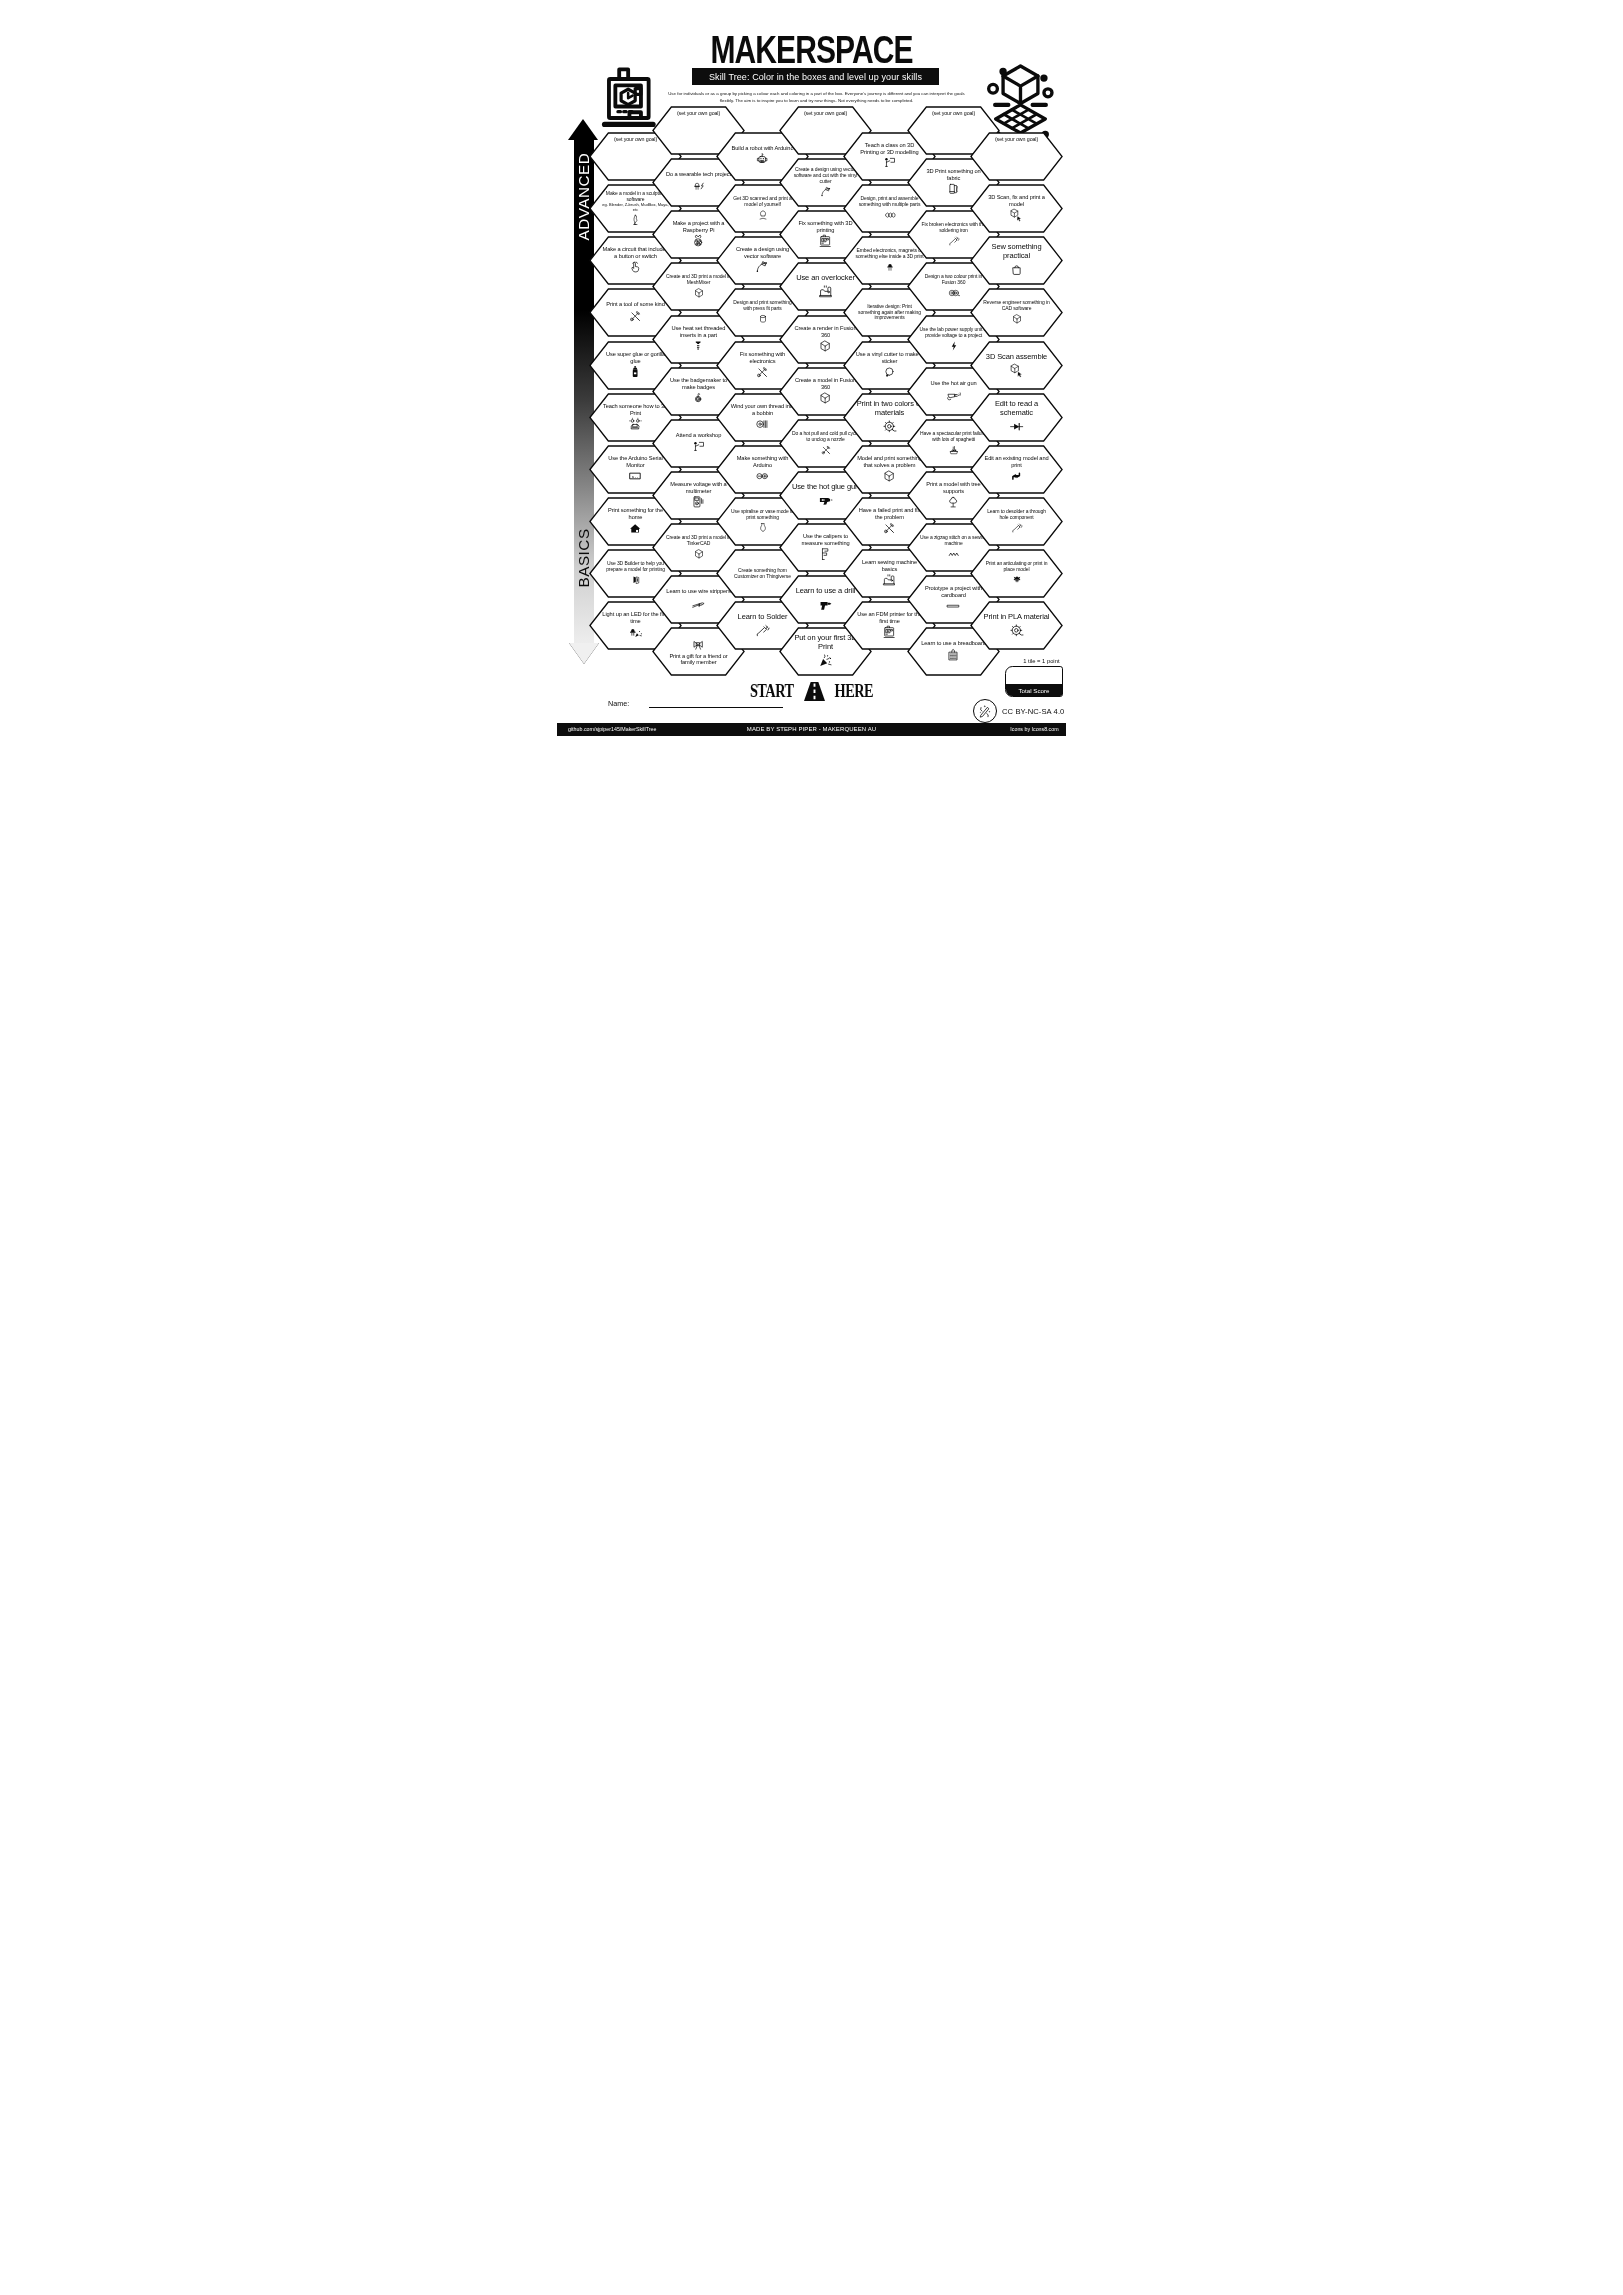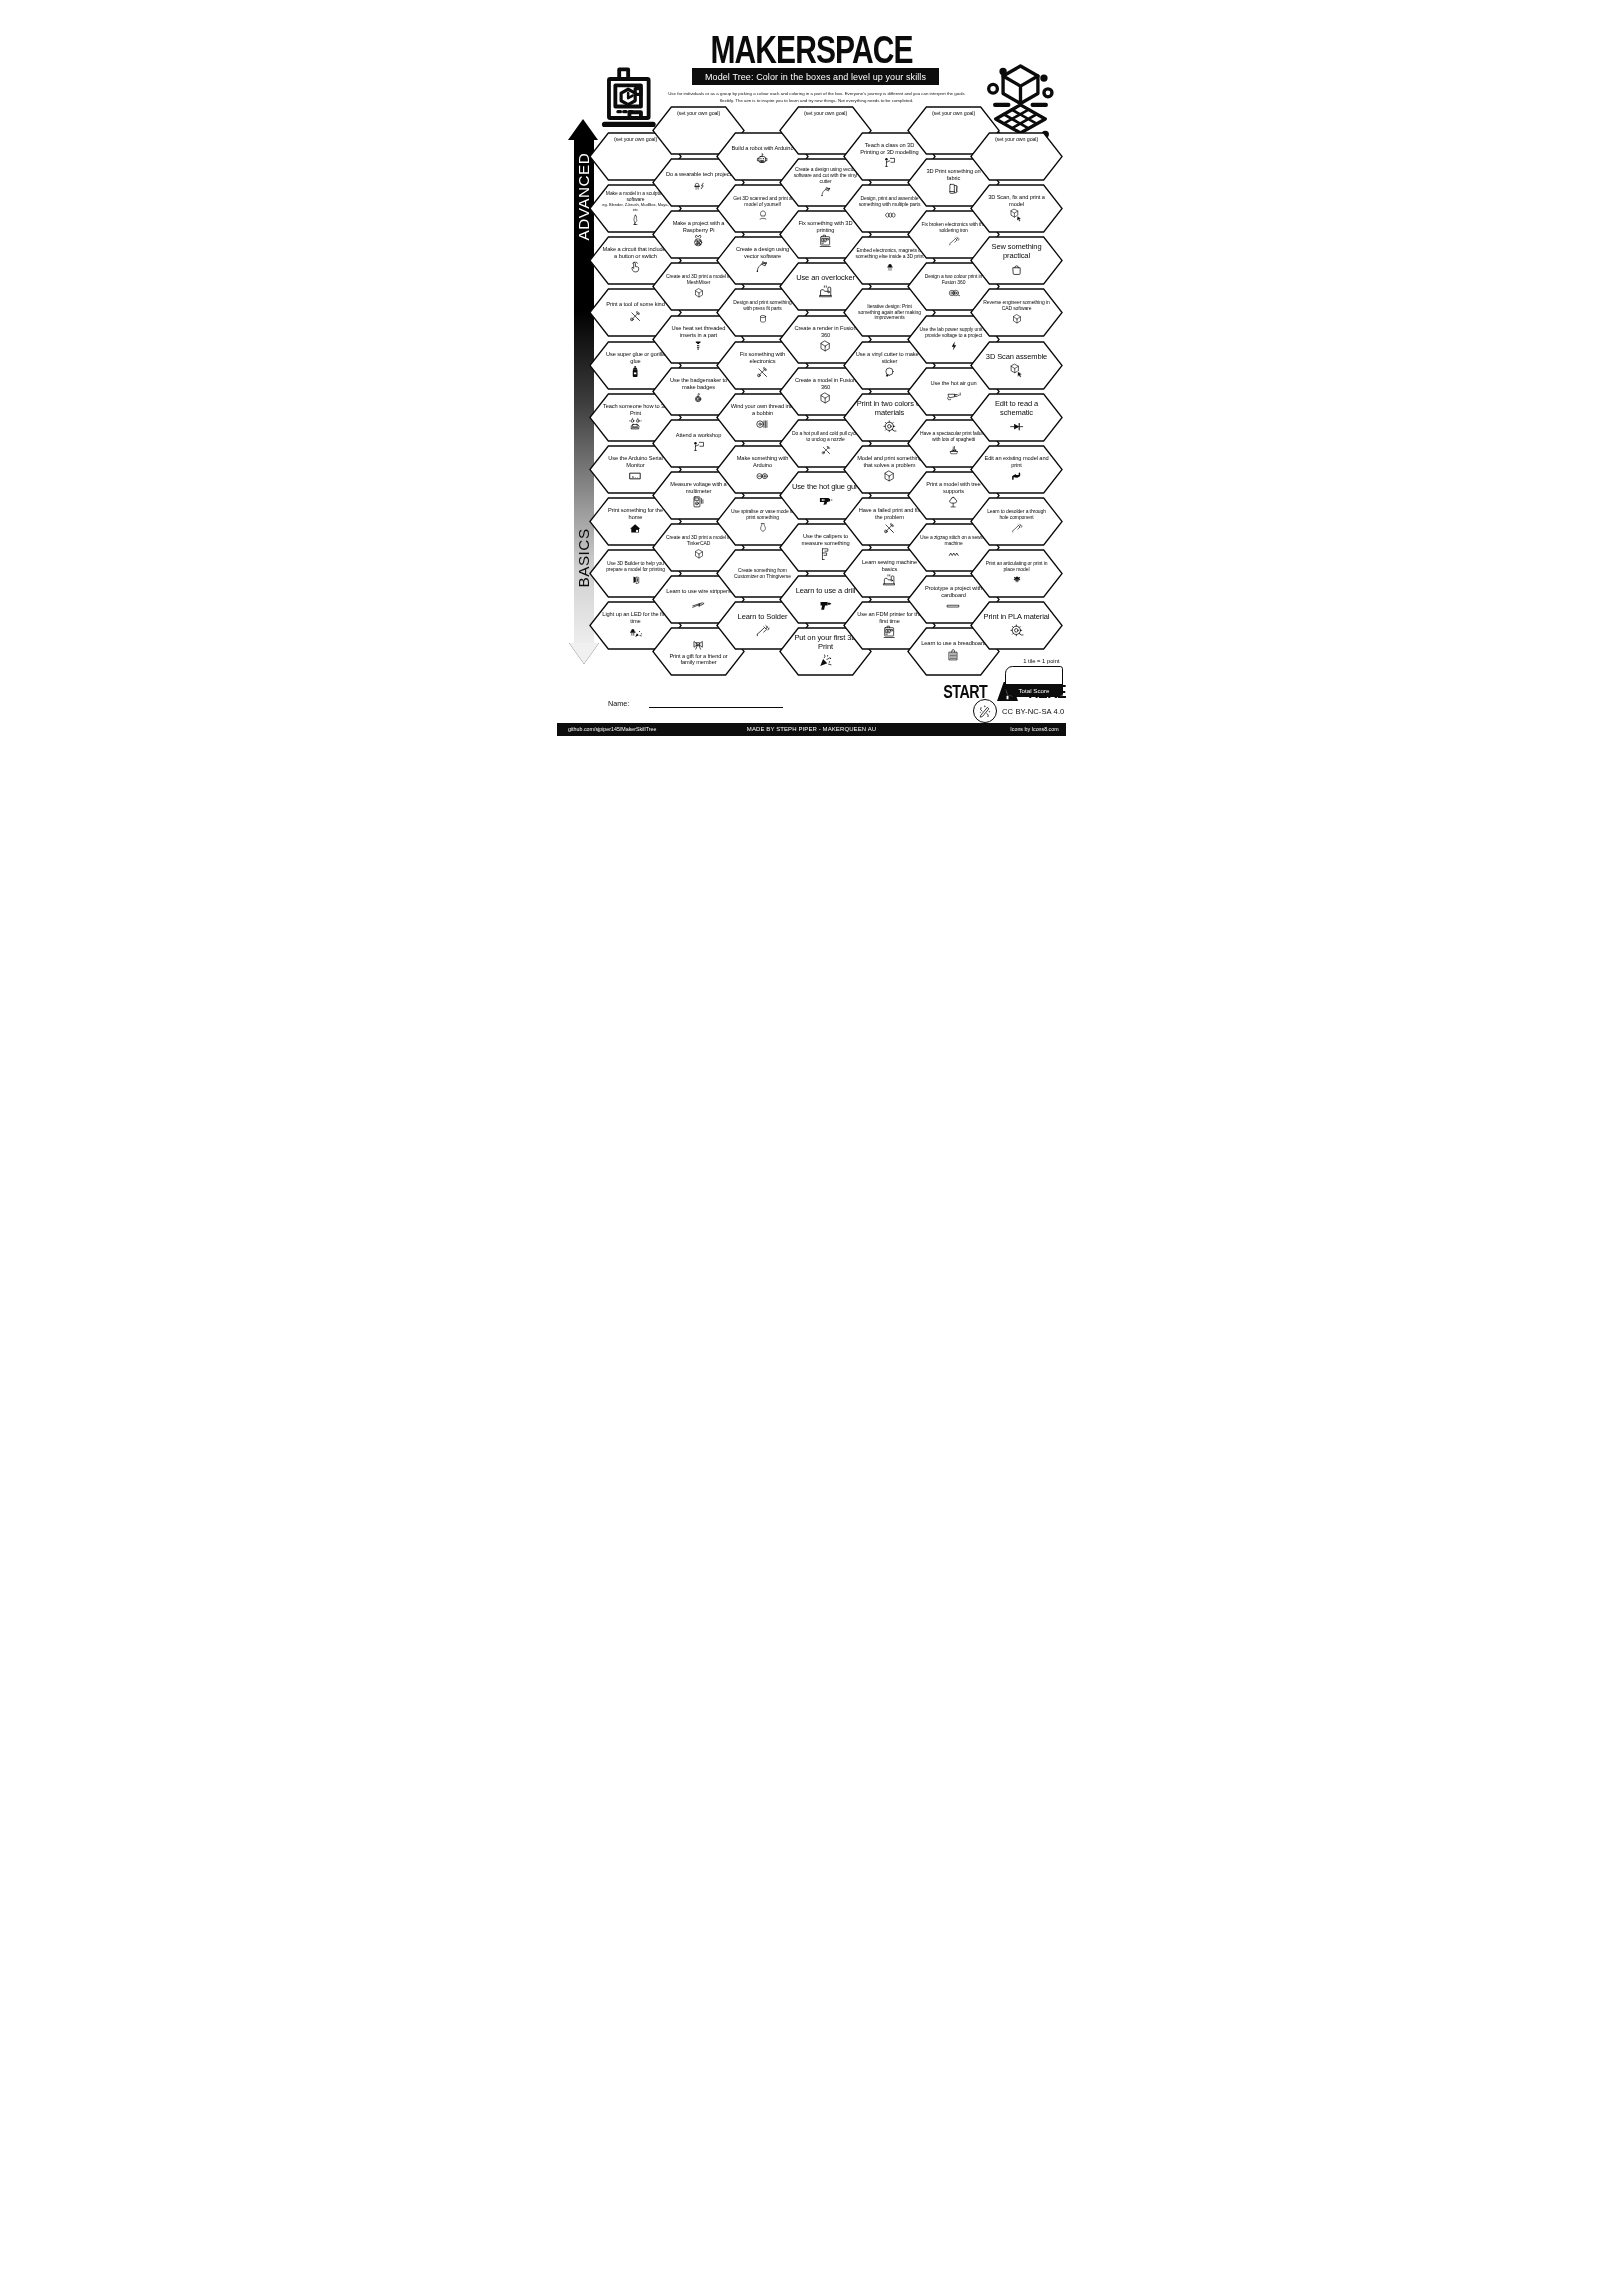--- a/index.html
+++ b/index.html
@@ -39,21 +39,21 @@
   .hex.lg .hex-label{font-size:7.5px;line-height:1.18;}
   .hex-note{font-size:4px;line-height:1.15;margin-top:-0.5px;}
   .hex-icon{line-height:0;}
   .hex-icon svg{height:14.3px;width:auto;display:block;}
   .hex.sm .hex-icon svg{height:12px;}
   .hex.lg .hex-icon svg{height:15.3px;}
   .hex.goal .hex-content{justify-content:flex-start;padding-top:3.7px;}
   .hex.goal .hex-label{font-size:5.3px;}
   
   #start-here{position:absolute;left:0;right:0;top:665px;display:flex;align-items:center;
-              justify-content:flex-end;gap:6px;}
+              justify-content:center;gap:6px;font-family:Liberation Serif, serif;}
   #start-here .word{font-size:14.3px;font-weight:900;letter-spacing:-0.5px;transform:scaleY(1.25);}
   #start-here svg{width:29px;height:21px;display:block;}
   #name-row{position:absolute;left:51px;top:683px;display:flex;align-items:flex-end;gap:20px;}
   #name-row .lbl{font-size:7.2px;}
   #name-row .line{width:134px;border-bottom:1px solid #0b0b0b;height:7.4px;}
   #tile-note{position:absolute;right:6.5px;top:642px;width:102px;text-align:right;font-size:5.8px;}
   #score-card{position:absolute;left:448px;top:650px;width:56px;height:29px;border:1.2px solid #0b0b0b;
               border-radius:7.4px 2.8px 2.8px 7.4px;overflow:hidden;background:#fff;display:flex;
               flex-direction:column;}
   #score-card .blank{flex:1;}
@@ -71,21 +71,21 @@
   #footer-center{position:absolute;left:0;right:0;text-align:center;font-size:6px;letter-spacing:0.1px;}
   #footer-right{position:absolute;right:7.4px;font-size:5.3px;}
 </style>
 </head>
 <body>
 
 <div id="page">
 
   <div id="title">MAKERSPACE</div>
   <div id="subtitle-bar">
-    <span>Model Tree:  Color in the boxes and level up your skills</span>
+    <span>Skill Tree:  Color in the boxes and level up your skills</span>
   </div>
   <div id="description">Use for individuals or as a group by picking a colour each and coloring in a part of the box.  Everyone's journey is different and you can interpret the goals flexibly.  The aim is to inspire you to learn and try new things. Not everything needs to be completed.</div>
 
   <div class="deco" style="left:43px;top:47px;width:64px;height:66px;">
     <svg viewBox="0 0 100 102" fill="none" stroke="#0b0b0b" stroke-width="6" stroke-linejoin="round" stroke-linecap="round">
       <rect x="14" y="25" width="62" height="61" rx="2"></rect>
       <path d="M30 25V10h14v15"></path>
       <rect x="24" y="35" width="40" height="33"></rect>
       <path d="M44 41l11 6v12l-11 6-11-6V47z" stroke-width="5"></path>
       <path d="M44 47v8l7-4" stroke-width="4"></path>

